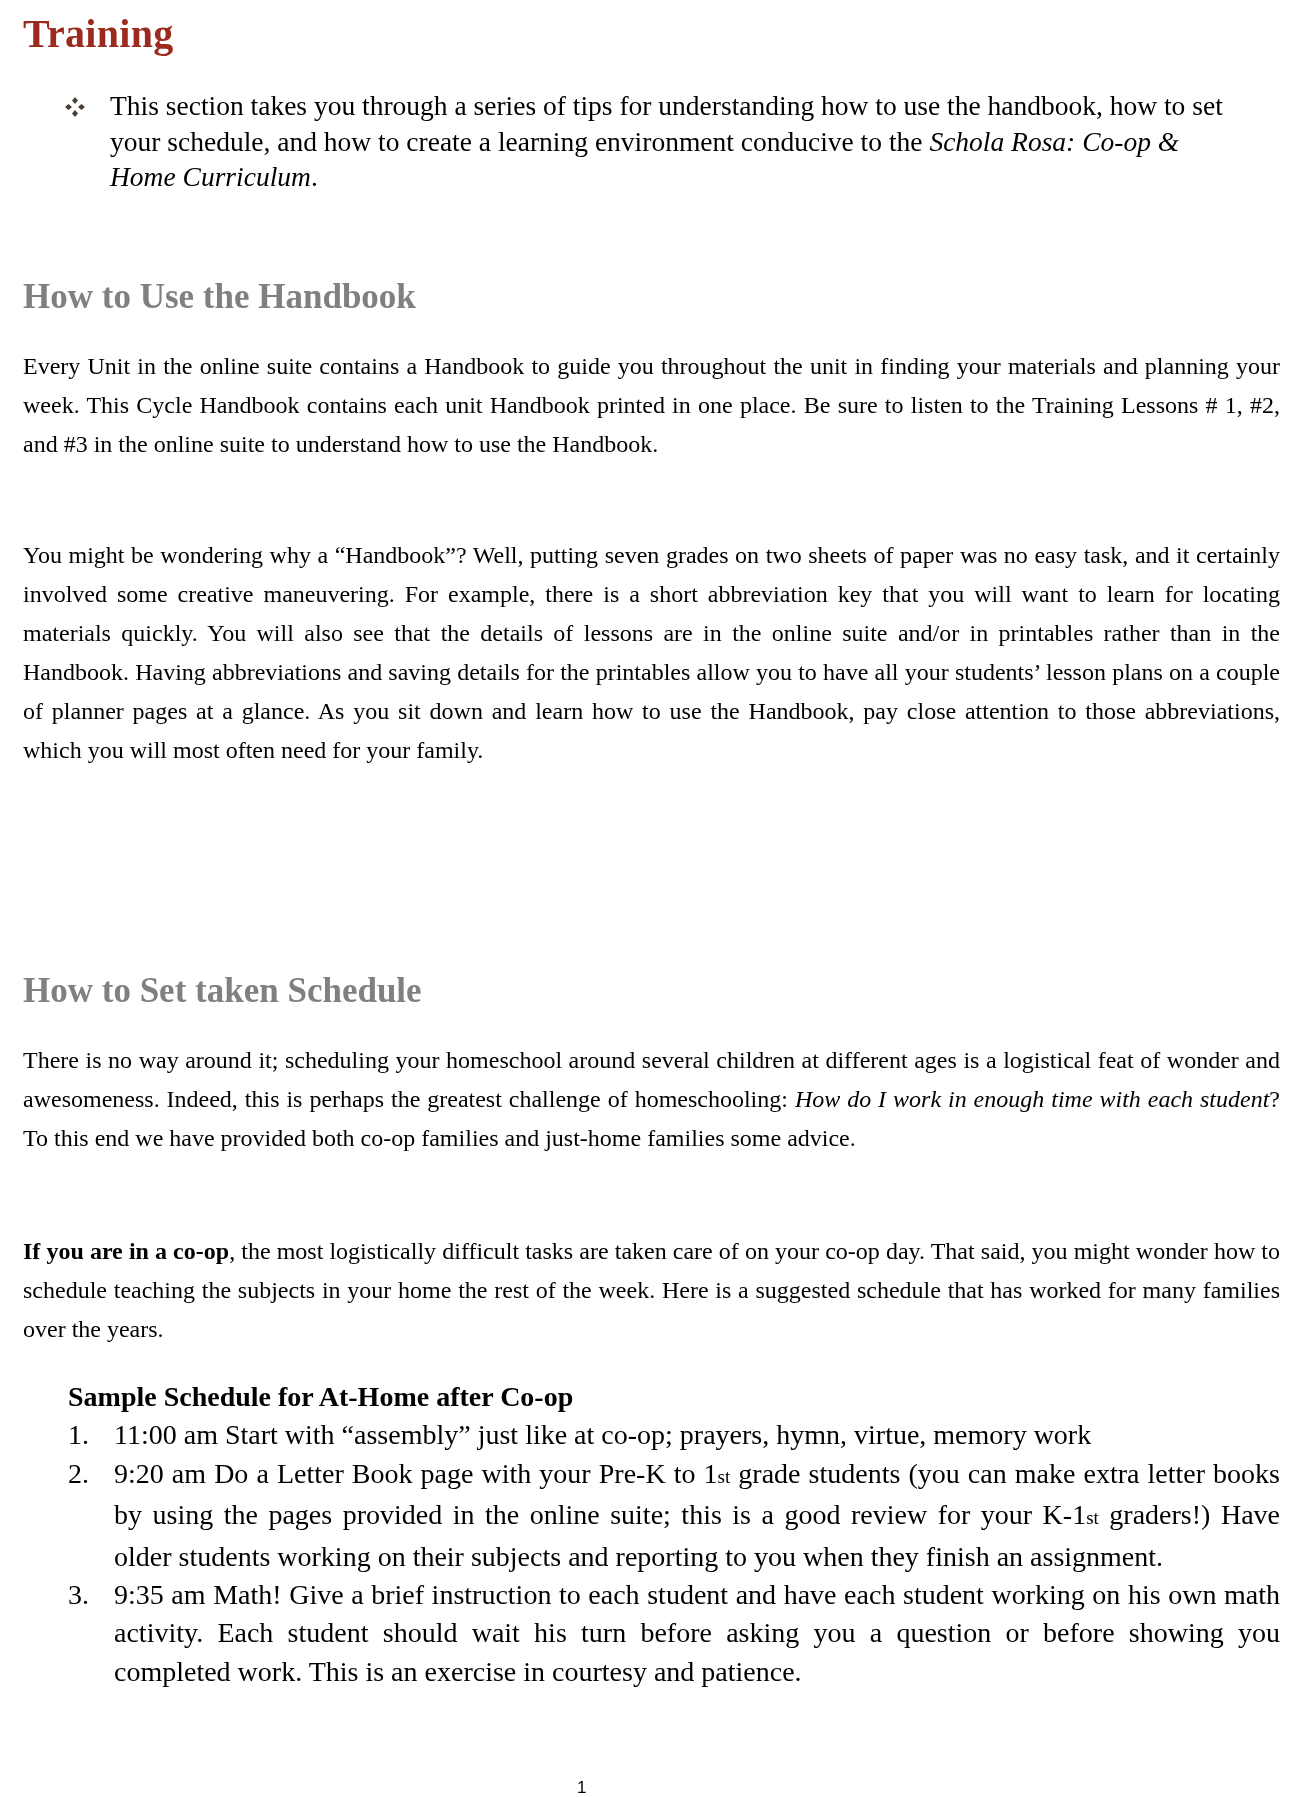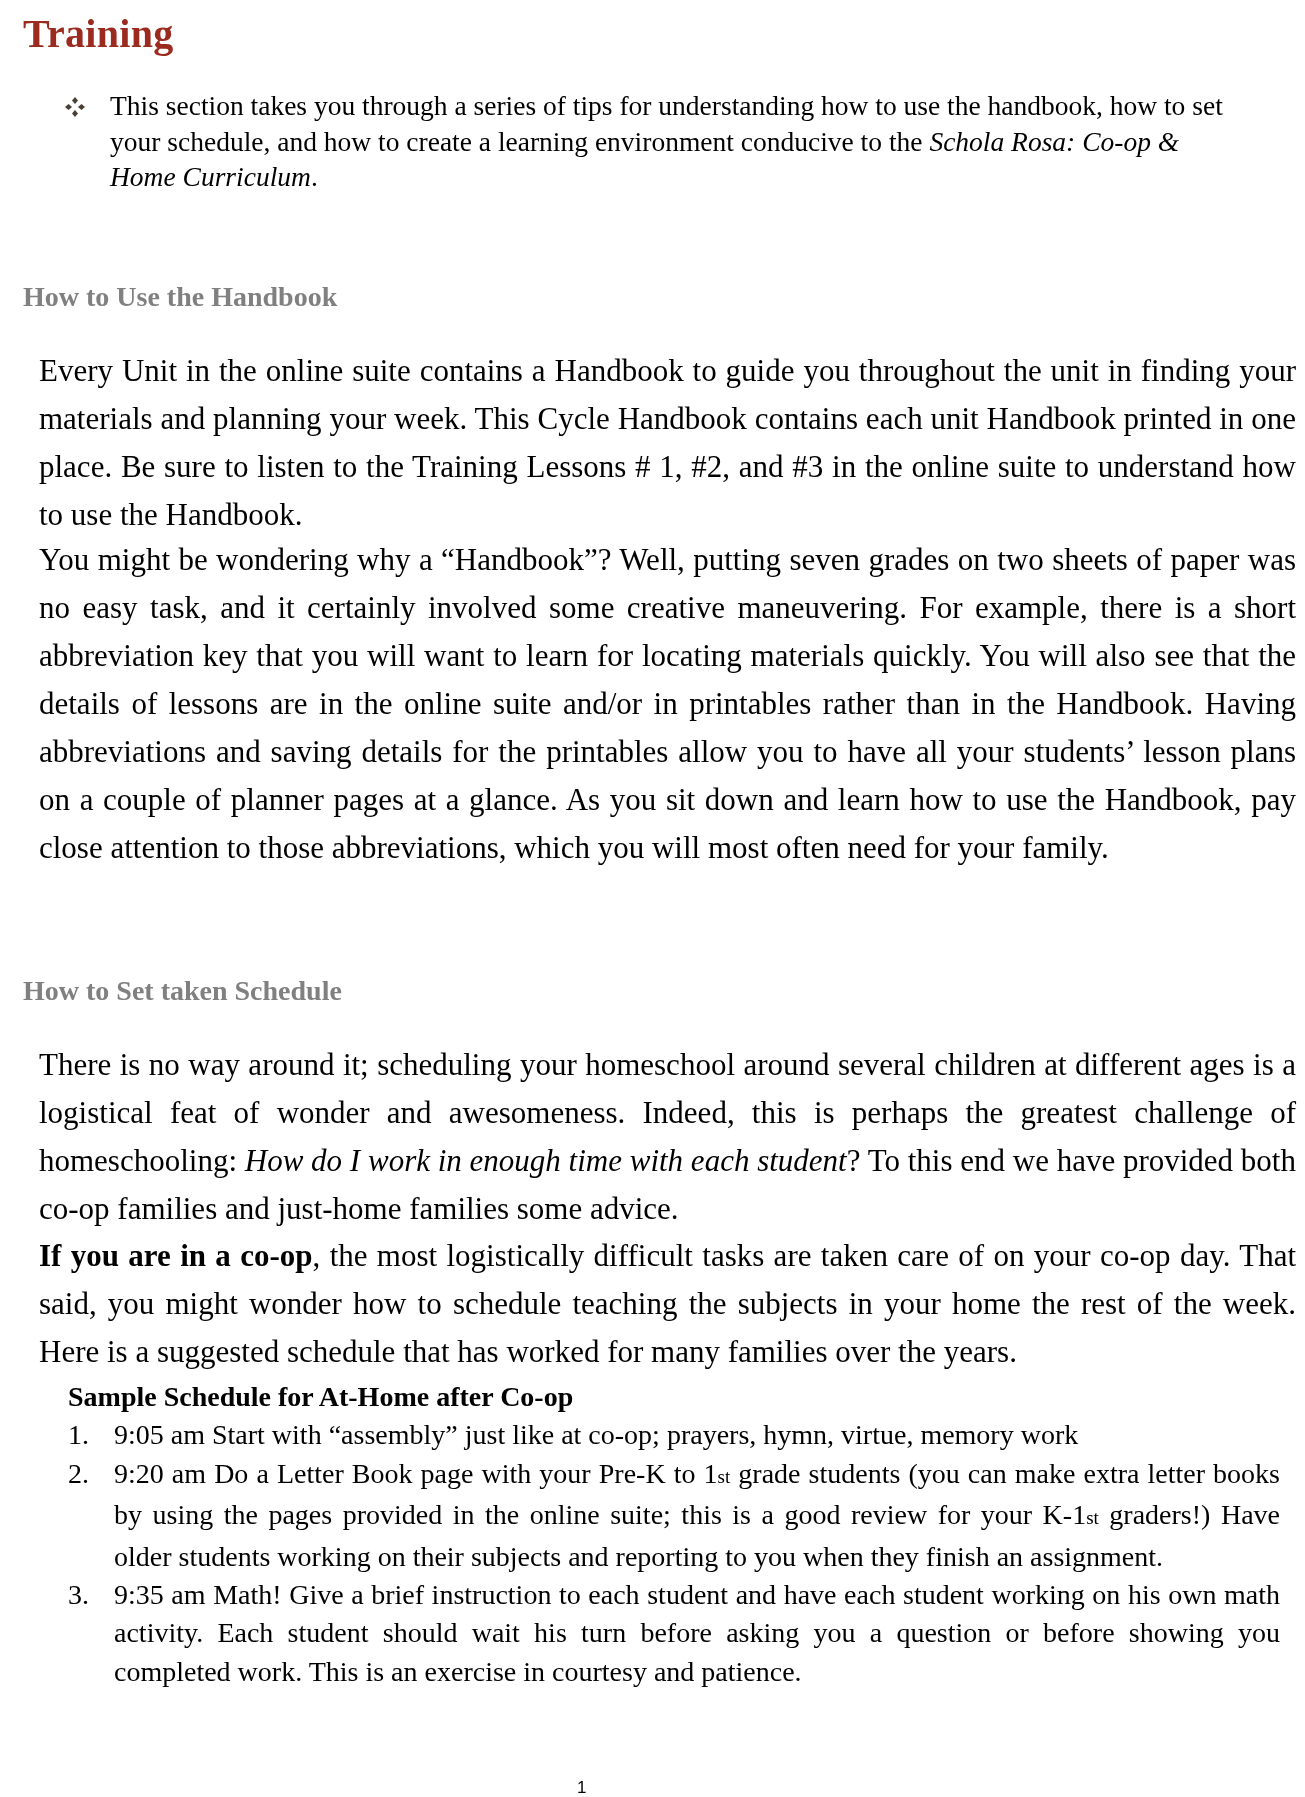--- a/index.html
+++ b/index.html
@@ -54,32 +54,32 @@
       width: 1134px;
     }
     .intro .text i { font-style: italic; }
 
     .section-heading {
       position: absolute;
       left: 23px;
       margin: 0;
       font-family: "Liberation Serif", "DejaVu Serif", serif;
       font-weight: bold;
-      font-size: 28px;
+      font-size: 35px;
       line-height: 34px;
       color: #808080;
     }
     .para {
       position: absolute;
-      left: 39px;
+      left: 23px;
       width: 1257px;
       margin: 0;
       font-family: "Liberation Serif", "DejaVu Serif", serif;
-      font-size: 31px;
-      line-height: 48px;
+      font-size: 24px;
+      line-height: 39px;
       text-align: justify;
       text-align-last: left;
     }
     .para b { font-weight: bold; }
     .para i { font-style: italic; }
 
     .sample {
       position: absolute;
       left: 68px;
       top: 1378px;
@@ -162,21 +162,21 @@
 
   <p class="para" style="top:1041px;"><span>There is no way around it; scheduling your homeschool around several children at different ages is a logistical feat of wonder and awesomeness. Indeed, this is perhaps the greatest challenge of homeschooling: </span><i>How do I work in enough time with each student</i><span>? To this end we have provided both co-op families and just-home families some advice.</span></p>
 
   <p class="para" style="top:1232px;"><b>If you are in a co-op</b><span>, the most logistically difficult tasks are taken care of on your co-op day. That said, you might wonder how to schedule teaching the subjects in your home the rest of the week. Here is a suggested schedule that has worked for many families over the years.</span></p>
 
   <div class="sample">
     <h3 class="sample-heading">Sample Schedule for At-Home after Co-op</h3>
     <ol>
       <li>
         <span class="num">1.</span>
-        <span class="li-text nojust">9:05 am Start with “assembly” just like at co-op; prayers, hymn, virtue, memory work</span>
+        <span class="li-text nojust">11:00 am Start with “assembly” just like at co-op; prayers, hymn, virtue, memory work</span>
       </li>
       <li>
         <span class="num">2.</span>
         <span class="li-text"><span>9:20 am Do a Letter Book page with your Pre-K to 1</span><sup class="ord">st</sup><span> grade students (you can make extra letter books by using the pages provided in the online suite; this is a good review for your K-1</span><sup class="ord">st</sup><span> graders!) Have older students working on their subjects and reporting to you when they finish an assignment.</span></span>
       </li>
       <li>
         <span class="num">3.</span>
         <span class="li-text">9:35 am Math! Give a brief instruction to each student and have each student working on his own math activity. Each student should wait his turn before asking you a question or before showing you completed work. This is an exercise in courtesy and patience.</span>
       </li>
     </ol>

